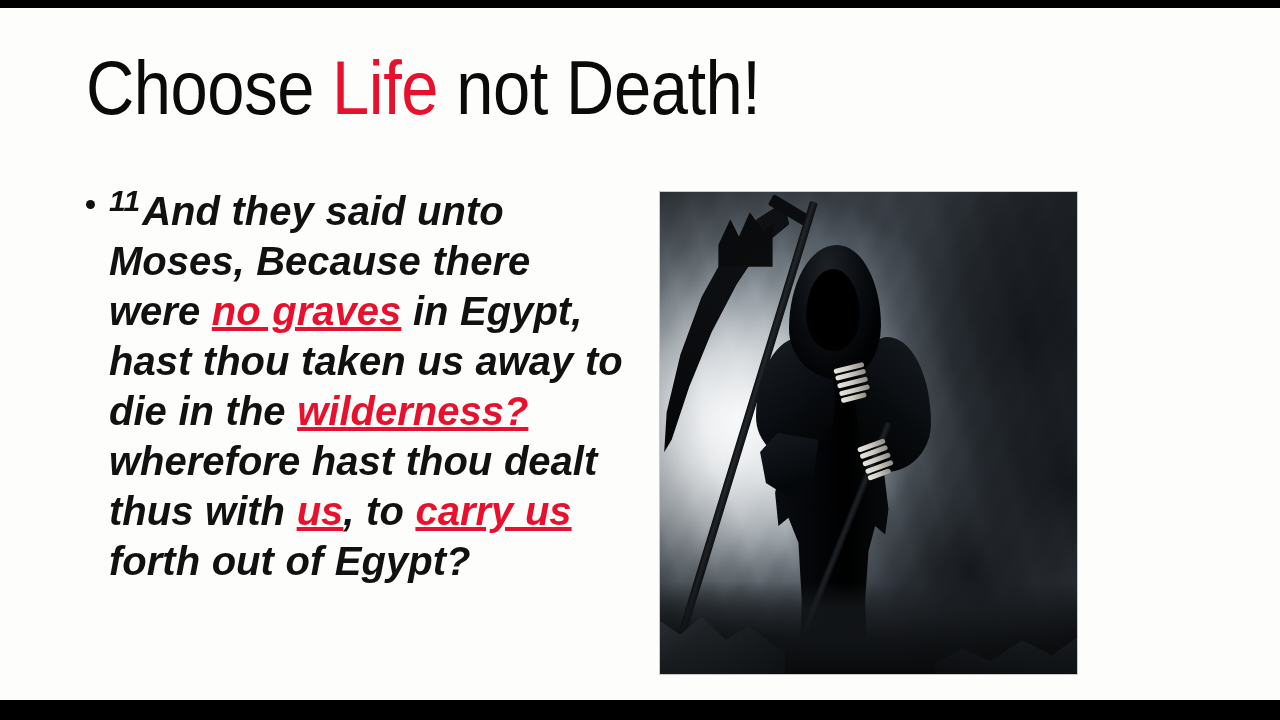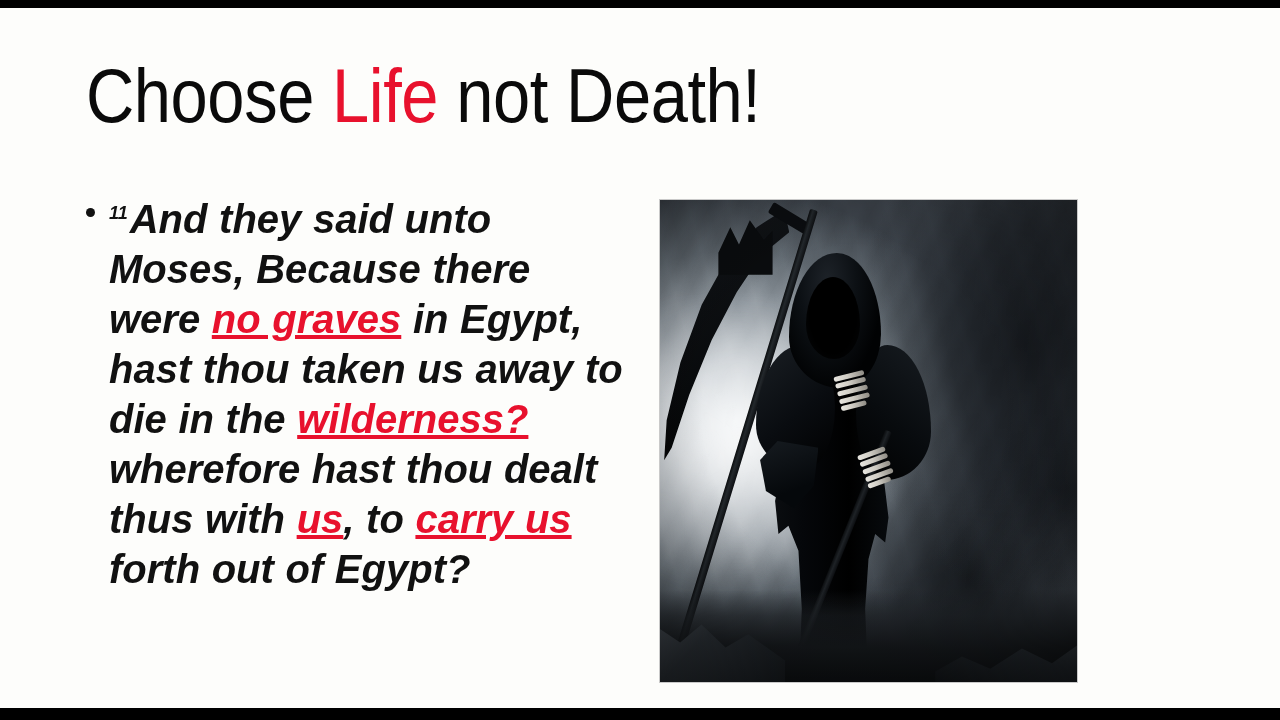--- a/index.html
+++ b/index.html
@@ -29,21 +29,21 @@
     width: 1280px;
     background: #000000;
     z-index: 5;
   }
   .letterbox-top { top: 0; height: 8px; }
   .letterbox-bottom { bottom: 0; height: 12px; }
 
   .slide-canvas {
     position: absolute;
     left: 0;
-    top: 8px;
+    top: 0;
     width: 1280px;
     height: 700px;
     background: #fdfdfb;
     overflow: hidden;
   }
 
   
   .slide-title {
     position: absolute;
     left: 86px;
@@ -87,21 +87,21 @@
     position: absolute;
     left: 2px;
     top: 14px;
     width: 9px;
     height: 9px;
     background: #111111;
     border-radius: 50%;
     display: block;
   }
   .scripture-bullet .verse-num {
-    font-size: 18px;
+    font-size: 30px;
     font-weight: bold;
     font-style: italic;
     vertical-align: 14px;
     line-height: 0;
     margin-right: 2px;
   }
   .scripture-bullet .hl {
     color: #e8112d;
     text-decoration: underline;
   }

